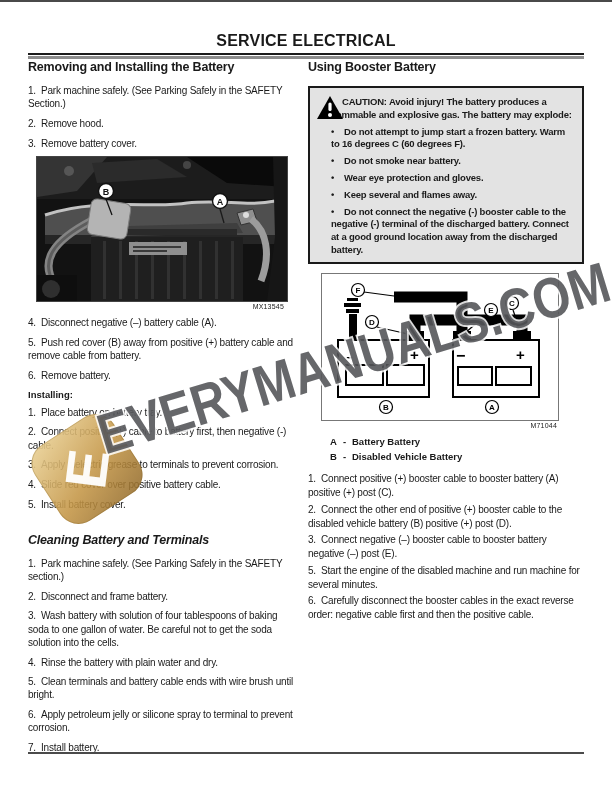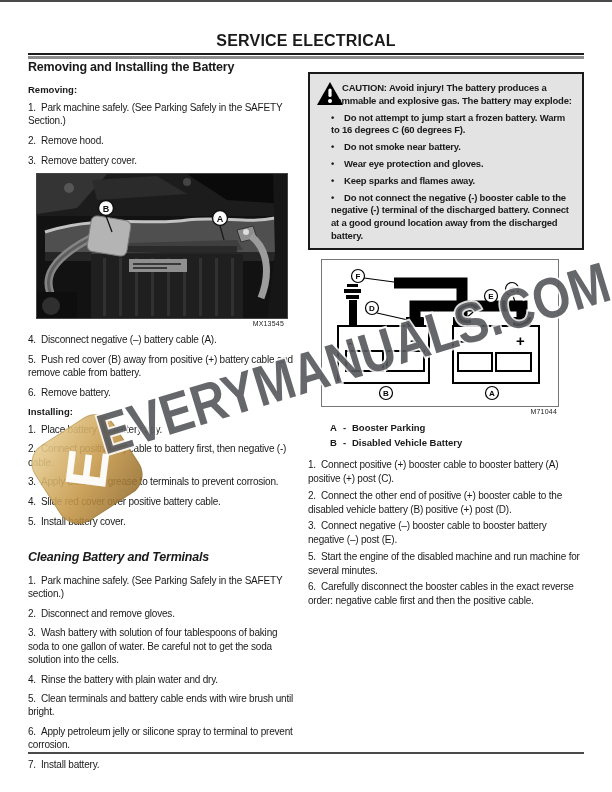--- a/index.html
+++ b/index.html
@@ -86,21 +86,20 @@
 
 <div class="page">
   <div class="page-edge"></div>
 
   <div class="title">SERVICE ELECTRICAL</div>
   <div class="title-rule"></div>
 
   <div class="col col-left">
     <h2>Removing and Installing the Battery</h2>
 
-    <p class="sub">Removing:</p>
     <p class="step"><span class="n">1.</span><span>Park machine safely. (See Parking Safely in the SAFETY Section.)</span></p>
     <p class="step"><span class="n">2.</span><span>Remove hood.</span></p>
     <p class="step"><span class="n">3.</span><span>Remove battery cover.</span></p>
 
     <div class="fig-photo">
       <svg width="250" height="144" viewBox="0 0 250 144">
         <rect x="0" y="0" width="250" height="144" fill="#121212"></rect>
         <rect x="0" y="0" width="250" height="42" fill="#1c1c1c"></rect>
         <polygon points="0,0 70,0 40,34 0,40" fill="#343434"></polygon>
         <polygon points="150,0 250,0 250,30 190,26" fill="#0a0a0a"></polygon>
@@ -159,43 +158,44 @@
 
     <p class="sub" style="margin-top:1px;">Installing:</p>
     <p class="step"><span class="n">1.</span><span>Place battery on battery tray.</span></p>
     <p class="step"><span class="n">2.</span><span>Connect positive (+) cable to battery first, then negative (-) cable.</span></p>
     <p class="step"><span class="n">3.</span><span>Apply dielectric grease to terminals to prevent corrosion.</span></p>
     <p class="step"><span class="n">4.</span><span>Slide red cover over positive battery cable.</span></p>
     <p class="step"><span class="n">5.</span><span>Install battery cover.</span></p>
 
     <h2 style="margin-top:22px;font-style:italic;">Cleaning Battery and Terminals</h2>
     <p class="step"><span class="n">1.</span><span>Park machine safely. (See Parking Safely in the SAFETY section.)</span></p>
-    <p class="step"><span class="n">2.</span><span>Disconnect and remove gloves.</span></p>
+    <p class="step"><span class="n">2.</span><span>Disconnect and frame battery.</span></p>
     <p class="step"><span class="n">3.</span><span>Wash battery with solution of four tablespoons of baking soda to one gallon of water. Be careful not to get the soda solution into the cells.</span></p>
     <p class="step"><span class="n">4.</span><span>Rinse the battery with plain water and dry.</span></p>
     <p class="step"><span class="n">5.</span><span>Clean terminals and battery cable ends with wire brush until bright.</span></p>
     <p class="step"><span class="n">6.</span><span>Apply petroleum jelly or silicone spray to terminal to prevent corrosion.</span></p>
     <p class="step"><span class="n">7.</span><span>Install battery.</span></p>
   </div>
 
   <div class="col col-right">
+    <h2>Using Booster Battery</h2>
 
     <div class="caution">
       <span class="warn">
         <svg width="26" height="23" viewBox="0 0 26 23">
           <polygon points="13,0 26,23 0,23" fill="#000000"></polygon>
           <rect x="11.4" y="6.5" width="3.2" height="8.5" rx="1.6" fill="#ffffff"></rect>
           <circle cx="13" cy="19" r="2" fill="#ffffff"></circle>
         </svg>
       </span>
       <p class="cintro">CAUTION: Avoid injury!  The battery produces a flammable and explosive gas. The battery may explode:</p>
       <p class="cbul"><span class="dot">•</span><span>Do not attempt to jump start a frozen battery. Warm to 16 degrees C (60 degrees F).</span></p>
       <p class="cbul"><span class="dot">•</span><span>Do not smoke near battery.</span></p>
       <p class="cbul"><span class="dot">•</span><span>Wear eye protection and gloves.</span></p>
-      <p class="cbul"><span class="dot">•</span><span>Keep sparks and flames away.</span></p>
+      <p class="cbul"><span class="dot">•</span><span>Keep several and flames away.</span></p>
       <p class="cbul" style="margin-bottom:0;"><span class="dot">•</span><span>Do not connect the negative (-) booster cable to the negative (-) terminal of the discharged battery. Connect at a good ground location away from the discharged battery.</span></p>
     </div>
 
     <div class="fig-diagram">
       <svg width="234" height="146" viewBox="0 0 234 146" font-family="Liberation Sans, sans-serif">
         <rect x="0" y="0" width="234" height="146" fill="#ffffff"></rect>
 
         <rect x="16" y="66" width="91" height="57" fill="#ffffff" stroke="#000000" stroke-width="2"></rect>
         <rect x="24" y="91" width="37" height="20" fill="none" stroke="#000000" stroke-width="2"></rect>
         <rect x="65" y="91" width="37" height="20" fill="none" stroke="#000000" stroke-width="2"></rect>
@@ -249,21 +249,21 @@
         </g>
         <g>
           <circle cx="170" cy="133" r="6.5" fill="#ffffff" stroke="#000000" stroke-width="1.2"></circle>
           <text x="170" y="136" text-anchor="middle" font-size="8" font-weight="bold" fill="#000000">A</text>
         </g>
       </svg>
     </div>
     <div class="diag-cap">M71044</div>
 
     <div class="legend">
-      <p class="legend-row"><span class="k">A</span><span class="d">-</span><span>Booster Parking</span></p>
+      <p class="legend-row"><span class="k">A</span><span class="d">-</span><span>Battery Battery</span></p>
       <p class="legend-row"><span class="k">B</span><span class="d">-</span><span>Disabled Vehicle Battery</span></p>
     </div>
 
     <div class="rsteps">
       <p class="step"><span class="n">1.</span><span>Connect positive (+) booster cable to booster battery (A) positive (+) post (C).</span></p>
       <p class="step"><span class="n">2.</span><span>Connect the other end of positive (+) booster cable to the disabled vehicle battery (B) positive (+) post (D).</span></p>
       <p class="step"><span class="n">3.</span><span>Connect negative (–) booster cable to booster battery negative (–) post (E).</span></p>
       <p class="step"><span class="n">5.</span><span>Start the engine of the disabled machine and run machine for several minutes.</span></p>
       <p class="step"><span class="n">6.</span><span>Carefully disconnect the booster cables in the exact reverse order: negative cable first and then the positive cable.</span></p>
     </div>

